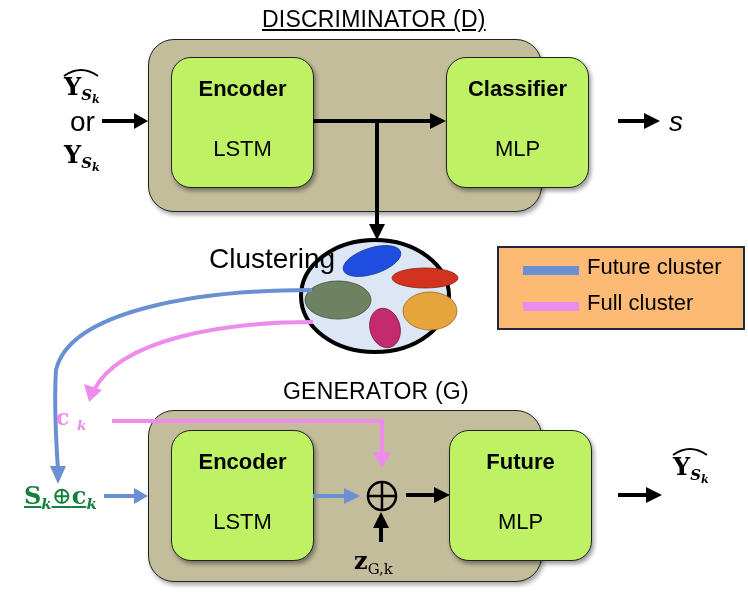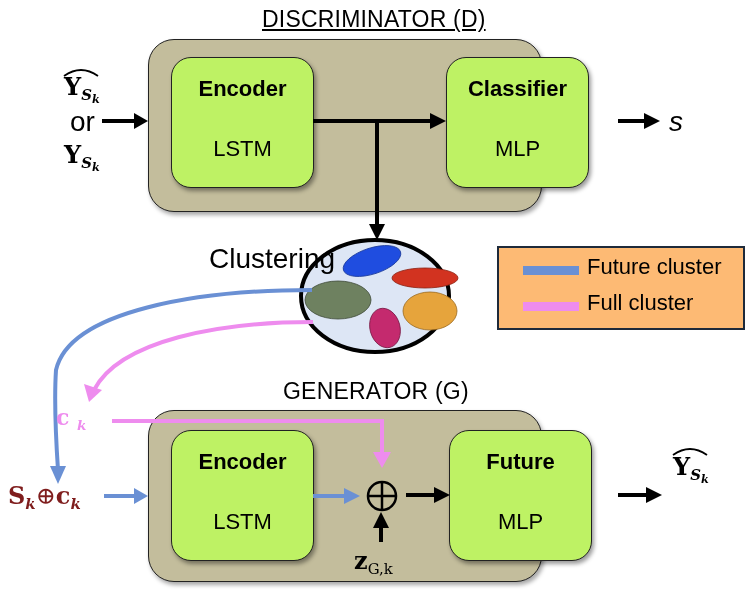--- a/index.html
+++ b/index.html
@@ -152,21 +152,21 @@
   </div>
   <div class="item" style="top:44px;">
     <div class="swatch" style="background:#ee8cee; top:10px;"></div>
     <div class="txt">Full cluster</div>
   </div>
 </div>
 
 <div class="math" style="left:56px; top:404px; font-size:22px; font-weight:bold; color:#ee8cee;">
   <span>c</span> <span class="sub" style="font-style:italic;">k</span>
 </div>
-<div class="math" style="left:8px; top:481px; font-size:24px; font-weight:bold; color:#7f1d1d;">
+<div class="math" style="left:24px; top:481px; font-size:24px; font-weight:bold; color:#15803d;text-decoration:underline;">
   <span>S</span><span class="sub" style="font-style:italic;">k</span><span style="font-weight:normal;">⊕</span><span>c</span><span class="sub" style="font-style:italic;">k</span>
 </div>
 <div class="math" style="left:354px; top:546px; font-size:24px; font-weight:bold;">
   <span>z</span><span class="sub" style="font-weight:normal;margin-top:19px;">G,k</span>
 </div>
 <div class="math" style="left:673px; top:452px; font-size:24px; font-weight:bold;">
   <span>Y</span><span class="sub"><span style="font-style:italic;">S</span><span class="subsub">k</span></span>
 </div>
 
 </body></html>

